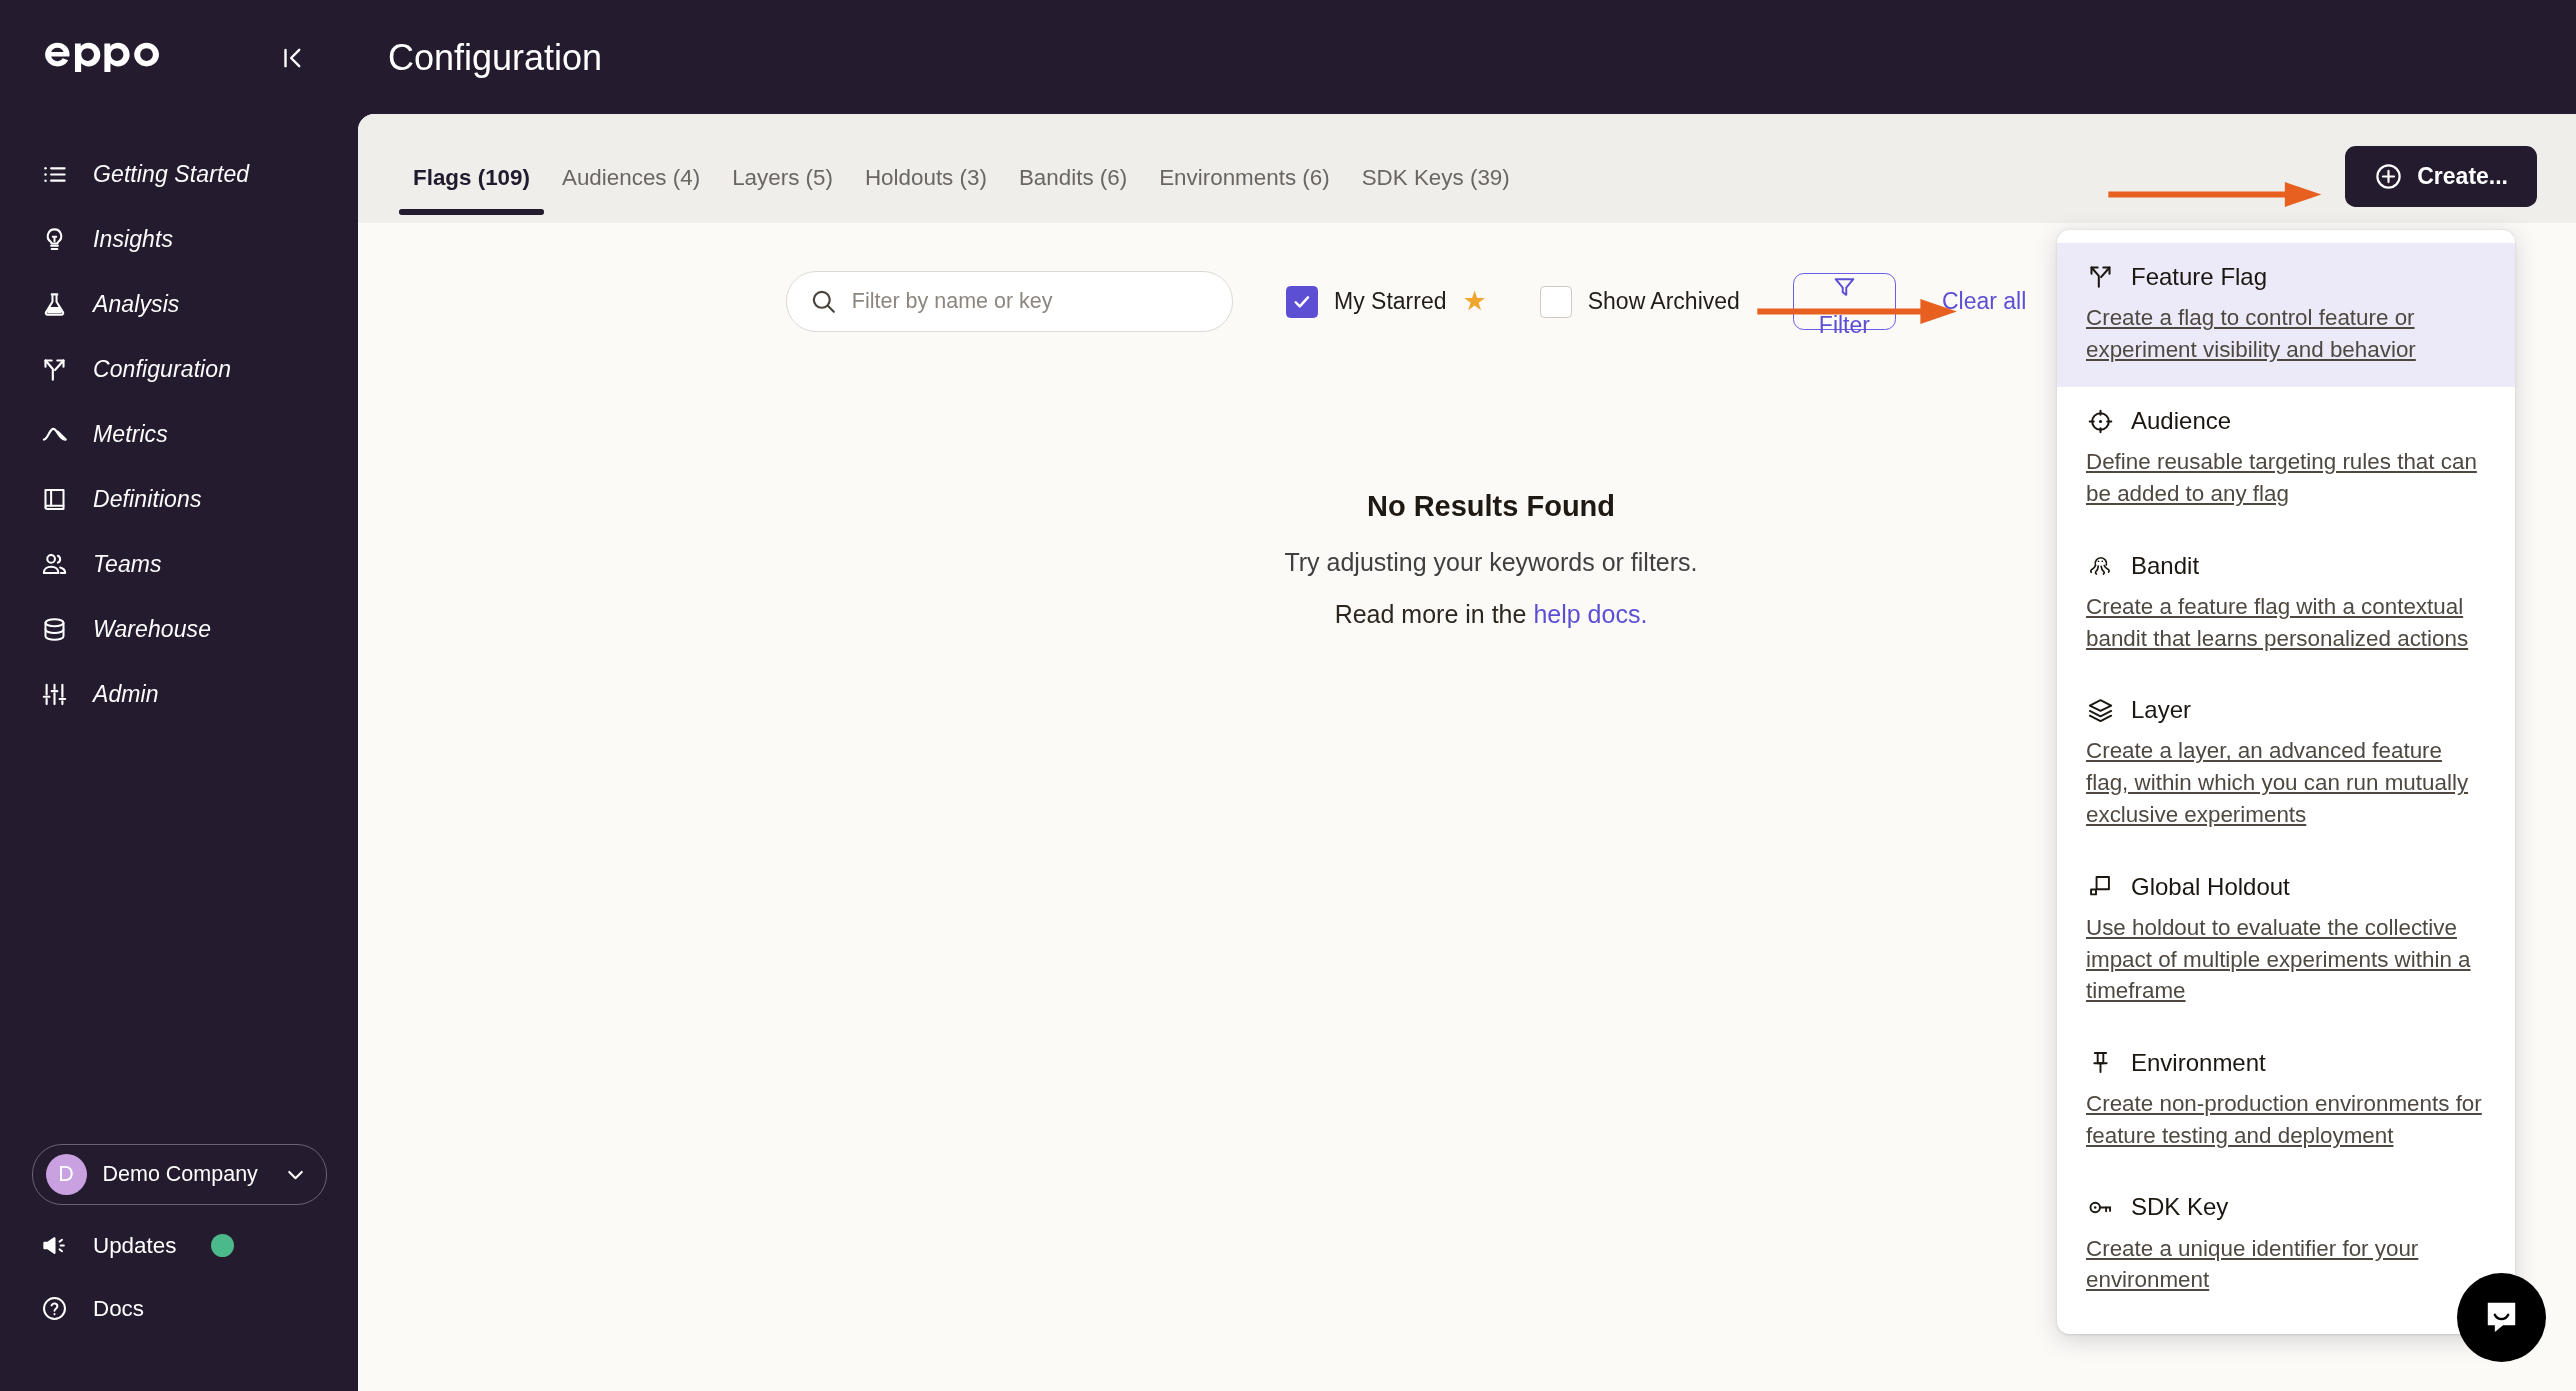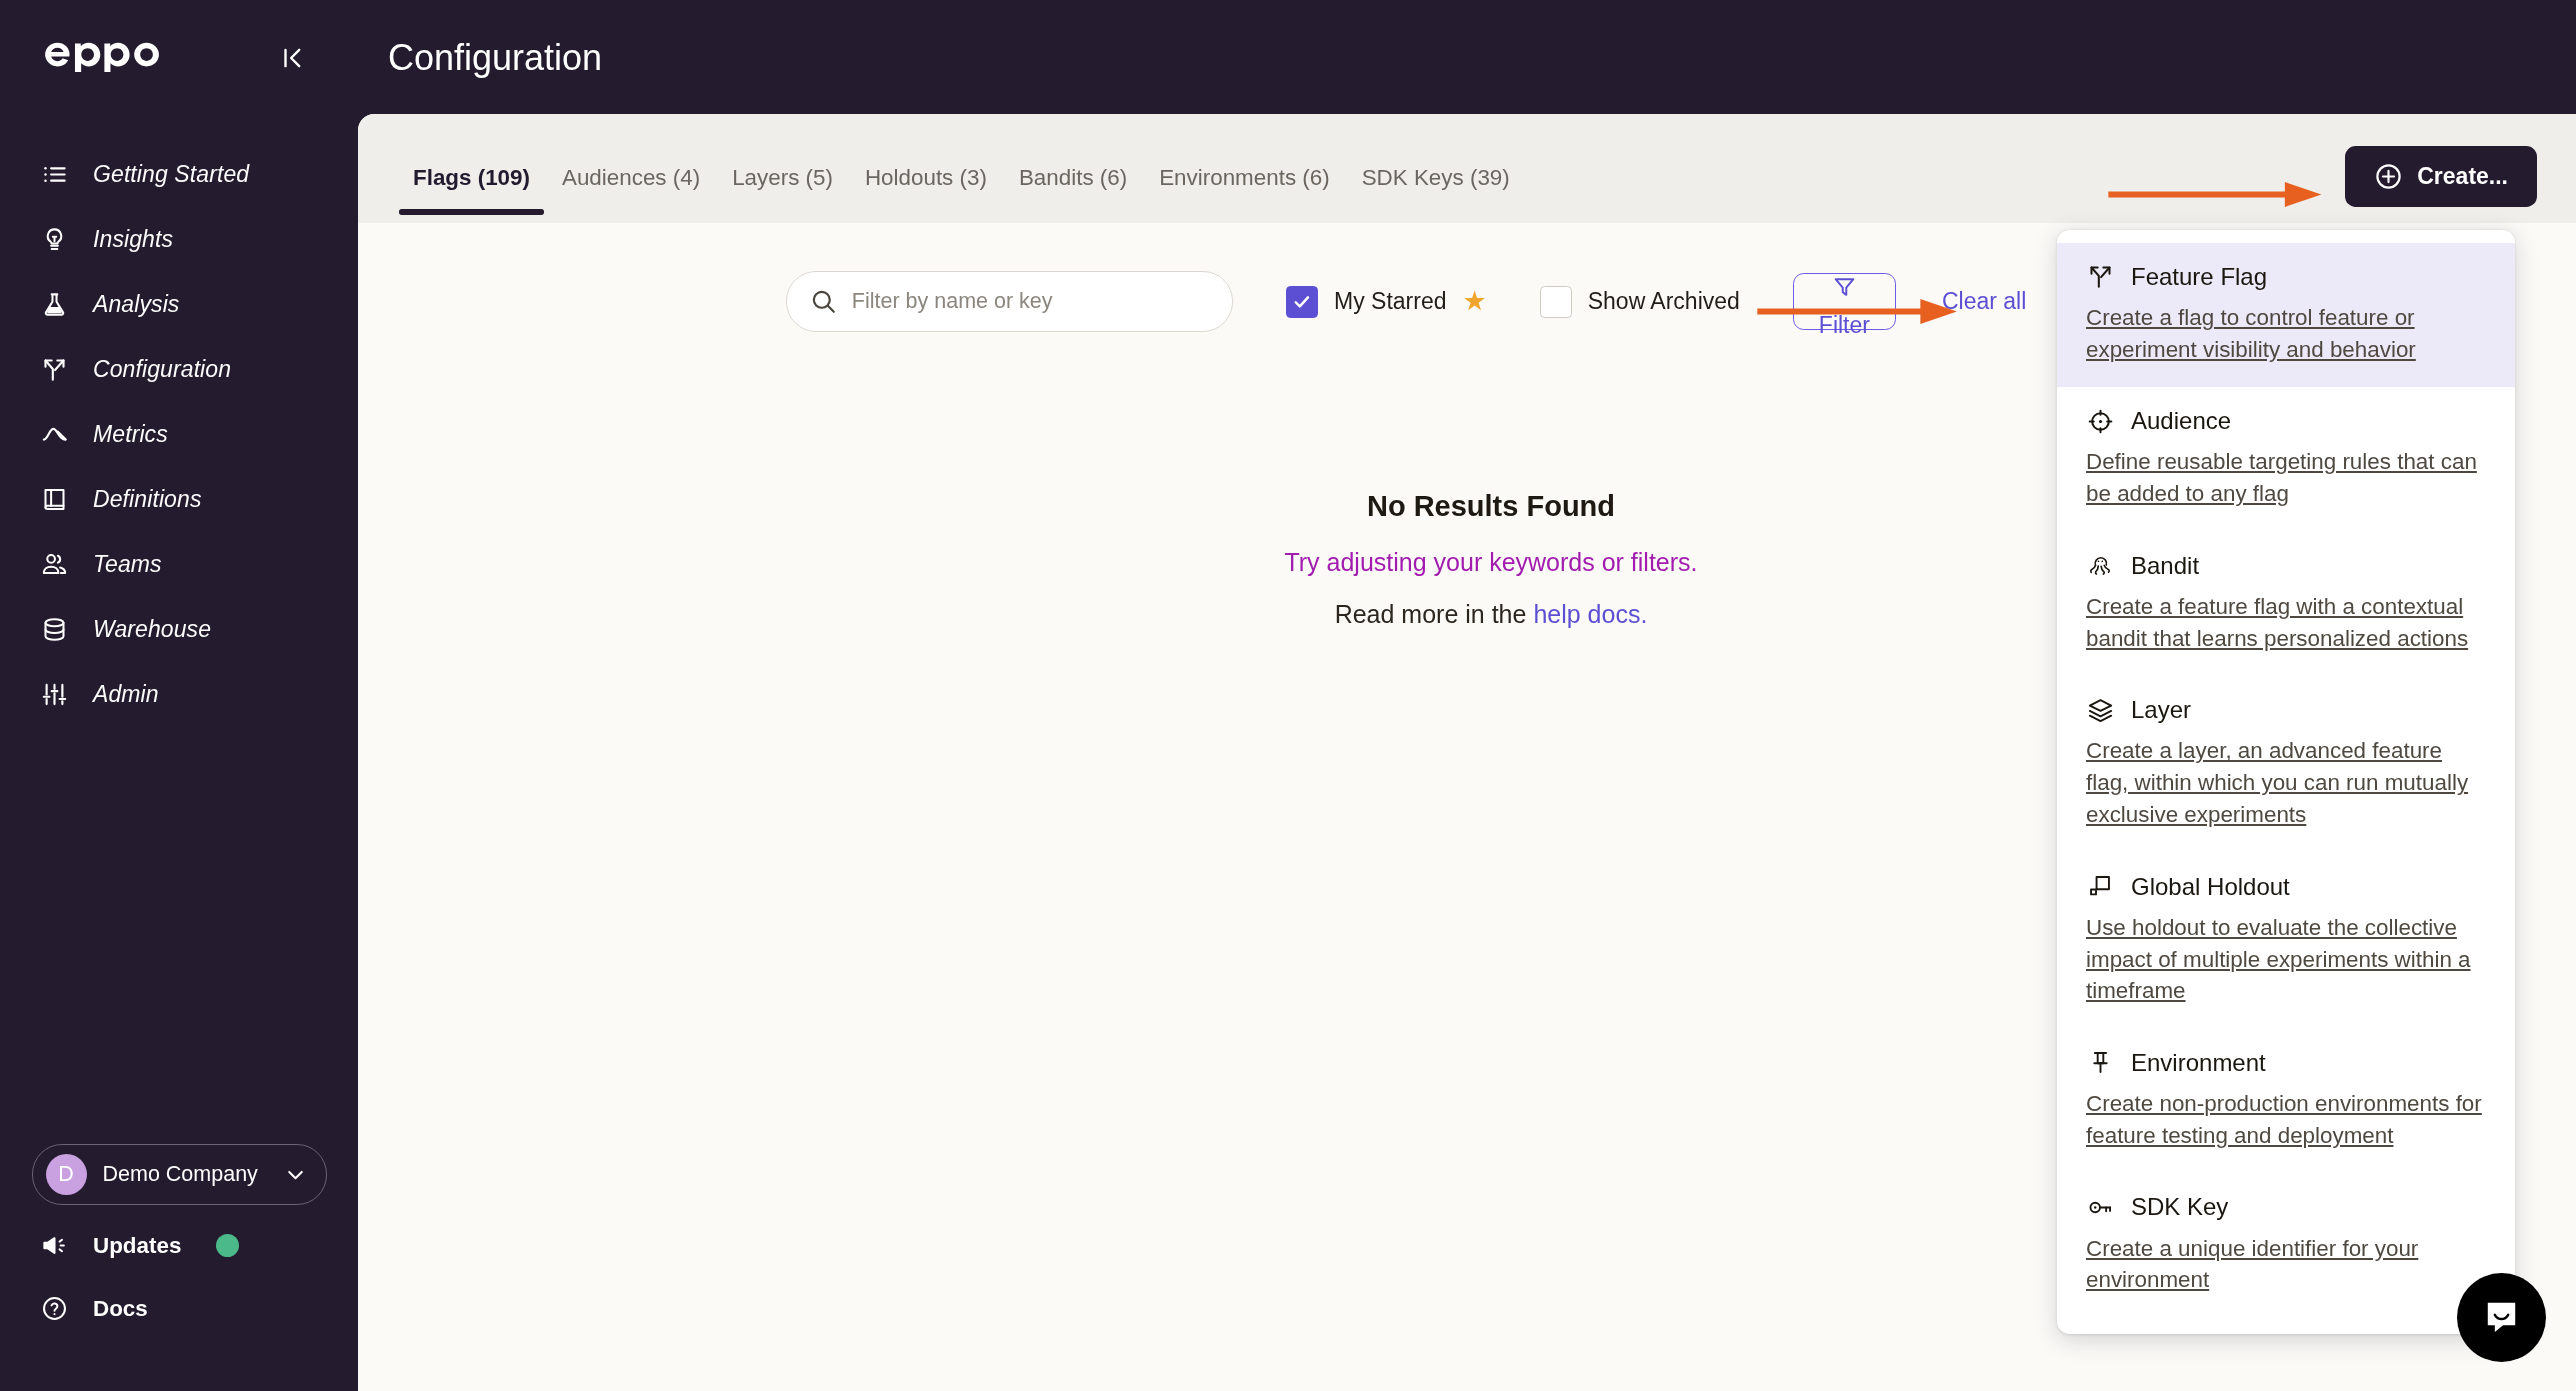--- a/index.html
+++ b/index.html
@@ -98,21 +98,21 @@
   .mini-item {
     display: flex;
     align-items: center;
     gap: 24px;
     height: 63px;
     padding-left: 39px;
     color: #fff;
     cursor: pointer;
   }
   .mini-item .ico { width: 30px; height: 30px; display: flex; align-items: center; justify-content: center; flex: 0 0 30px;}
-  .mini-item .lbl { font-size: 22.4px; font-weight: bold; }
+  .mini-item .lbl { font-size: 22.4px; }
   .green-dot {
     width: 23px; height: 23px; border-radius: 50%;
     background: #4cb98b; margin-left: 10.7px;
   }
 
   
   .main {
     flex: 1;
     position: relative;
     padding: 30px 0 0 0;
@@ -262,21 +262,21 @@
 
   .empty-state {
     position: absolute;
     left: 0; right: 0;
     top: 376px;
     text-align: center;
     pointer-events: none;
     margin-left: 48px;
   }
   .empty-title { font-size: 29px; font-weight: 700; color: #1e1912; }
-  .empty-sub { font-size: 25px; color: #a21caf; margin-top: 25px; }
+  .empty-sub { font-size: 25px; color: #404040; margin-top: 25px; }
   .empty-sub2 { font-size: 25px; color: #2c261f; margin-top: 23px; }
   .link { color: #5c4fd4; }
 
   
   .dropdown {
     position: absolute;
     right: 61px;
     top: 116px;
     width: 458px;
     background: #ffffff;

